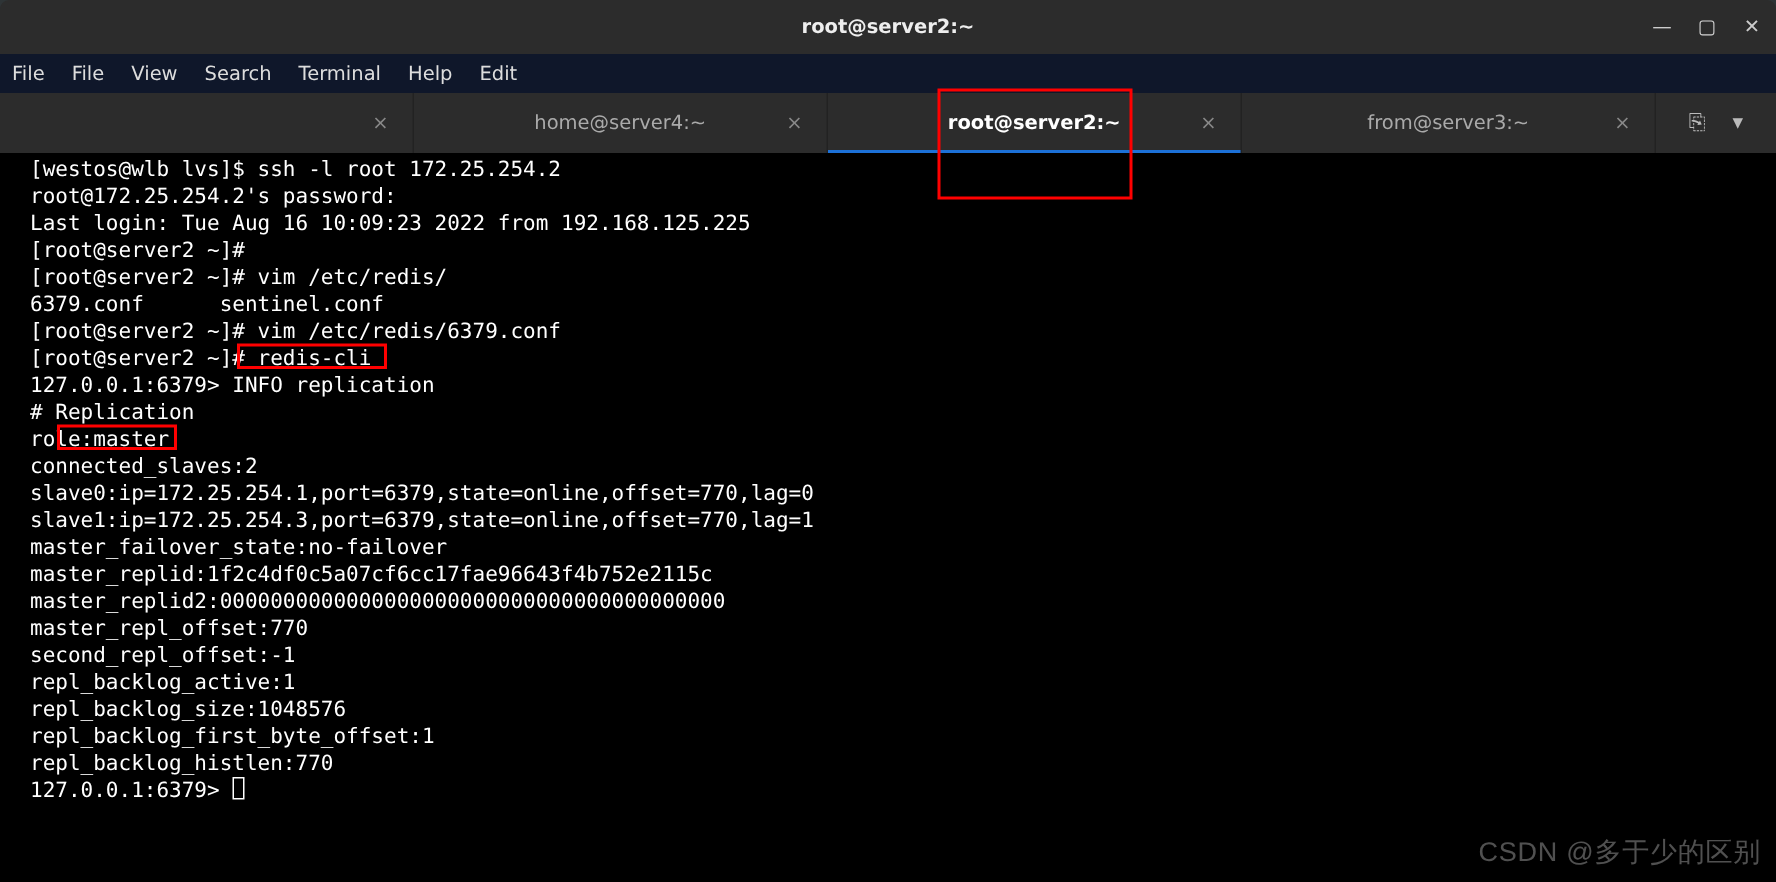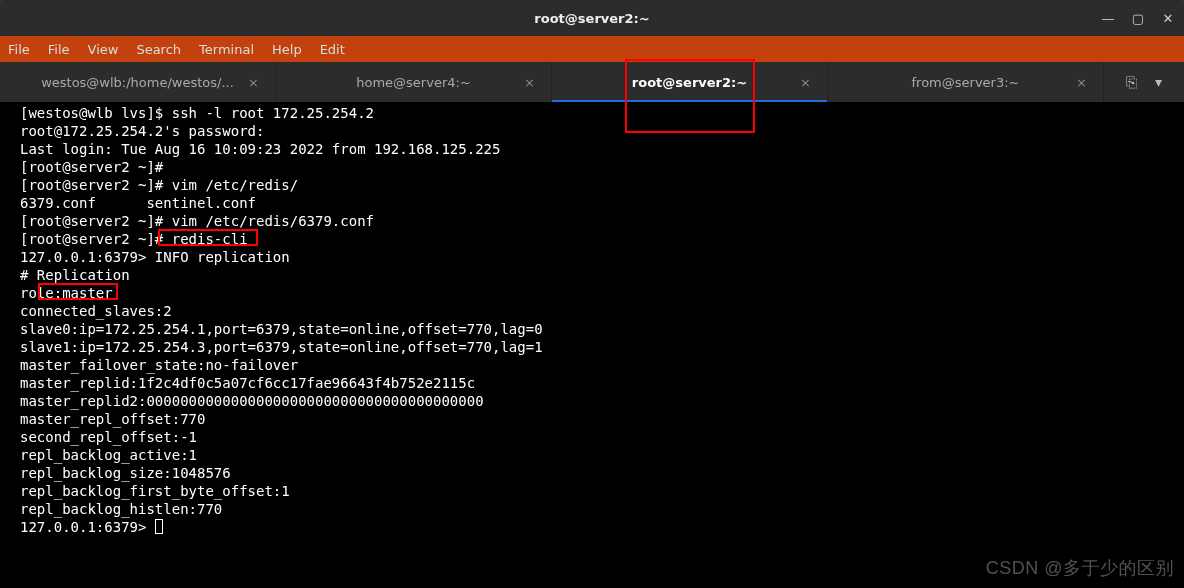--- a/index.html
+++ b/index.html
@@ -22,21 +22,21 @@
     border-radius: 6px 6px 0 0;
   }
   .title-text { color: #eee; font-size: 13px; font-weight: bold; }
   .win-controls {
     position: absolute; right: 8px; top: 0; height: 36px;
     display: flex; align-items: center; gap: 14px;
   }
   .win-btn { color: #ccc; font-size: 13px; cursor: pointer; display:flex;align-items:center;justify-content:center;width:16px;height:16px;}
   .menubar {
     height: 26px;
-    background: #c2410c;
+    background: #0f172a;
     display: flex;
     align-items: center;
     padding: 0 8px;
     gap: 18px;
     font-size: 13px;
     color: #ddd;
   }
   .menu-item { cursor: pointer; }
   .tabs {
     height: 40px;
@@ -122,21 +122,20 @@
   <span class="menu-item">File</span>
   <span class="menu-item">View</span>
   <span class="menu-item">Search</span>
   <span class="menu-item">Terminal</span>
   <span class="menu-item">Help</span>
   <span class="menu-item">Edit</span>
 </div>
 
 <div class="tabs">
   <div class="tab">
-    <span>westos@wlb:/home/westos/...</span>
     <span class="close">×</span>
   </div>
   <div class="tab">
     <span>home@server4:~</span>
     <span class="close">×</span>
   </div>
   <div class="tab active">
     <span style="font-weight:bold;">root@server2:~</span>
     <span class="close">×</span>
   </div>

